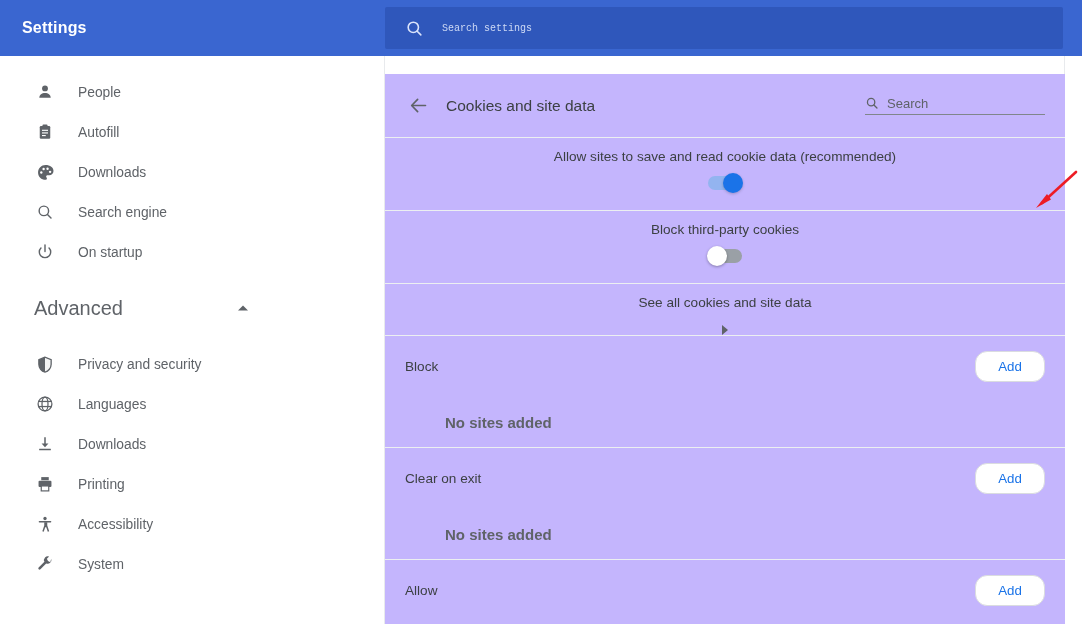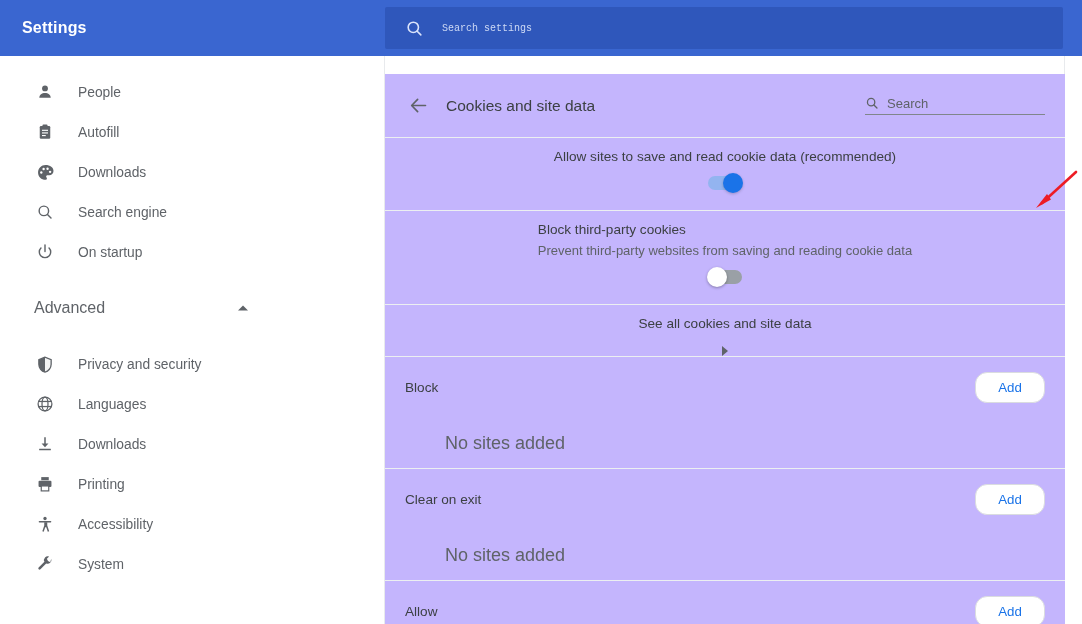--- a/index.html
+++ b/index.html
@@ -72,21 +72,21 @@
   .nav-gap { height: 16px; }
 
   .advanced-row {
     display: flex; align-items: center;
     height: 40px;
     padding-left: 22px;
     padding-right: 148px;
     cursor: pointer;
     justify-content: space-between;
   }
-  .advanced-row .lbl { font-size: 16px; color: #5f6368; }
+  .advanced-row .lbl { font-size: 20px; color: #5f6368; }
 
   
   .vdiv {
     position: absolute; top: 56px; left: 384px;
     width: 1px; height: 568px;
     background: #e8eaed;
   }
   .vdiv2 {
     position: absolute; top: 56px; right: 17px;
     width: 1px; height: 568px;
@@ -183,22 +183,23 @@
     color: #1a73e8;
     font-family: "Liberation Sans", sans-serif;
     font-size: 13.3px;
     cursor: pointer;
     padding: 0 16px;
   }
   .empty-note {
     padding: 0 20px 0 60px;
     height: 50px;
     display: flex; align-items: center;
-    font-size: 18px;
+    font-size: 15px;
     color: #5f6368;
+    font-weight: bold;
   }
 
   
   .annot {
     position: absolute;
     left: 1028px; top: 168px;
     width: 54px; height: 44px;
     pointer-events: none;
   }
 </style>
@@ -393,21 +394,20 @@
       <div class="toggle on">
         <div class="track"></div>
         <div class="knob"></div>
       </div>
     </div>
 
 
     <div class="row">
       <div class="texts">
         <div class="t1">Block third-party cookies</div>
-        <div class="t2">Prevent third-party websites from saving and reading cookie data</div>
       </div>
       <div class="toggle">
         <div class="track"></div>
         <div class="knob"></div>
       </div>
     </div>
 
     <div class="row" style="min-height:52px;">
       <div class="texts">
         <div class="t1">See all cookies and site data</div>

